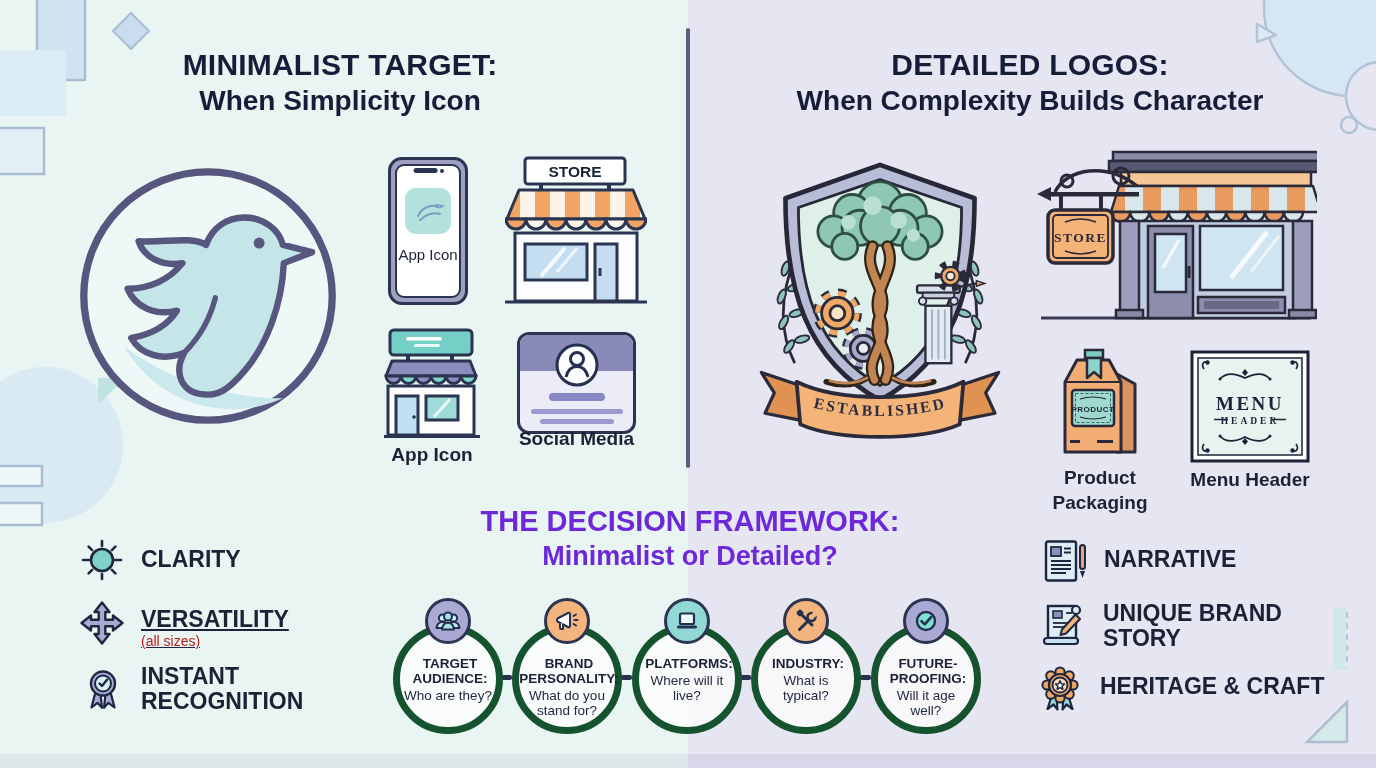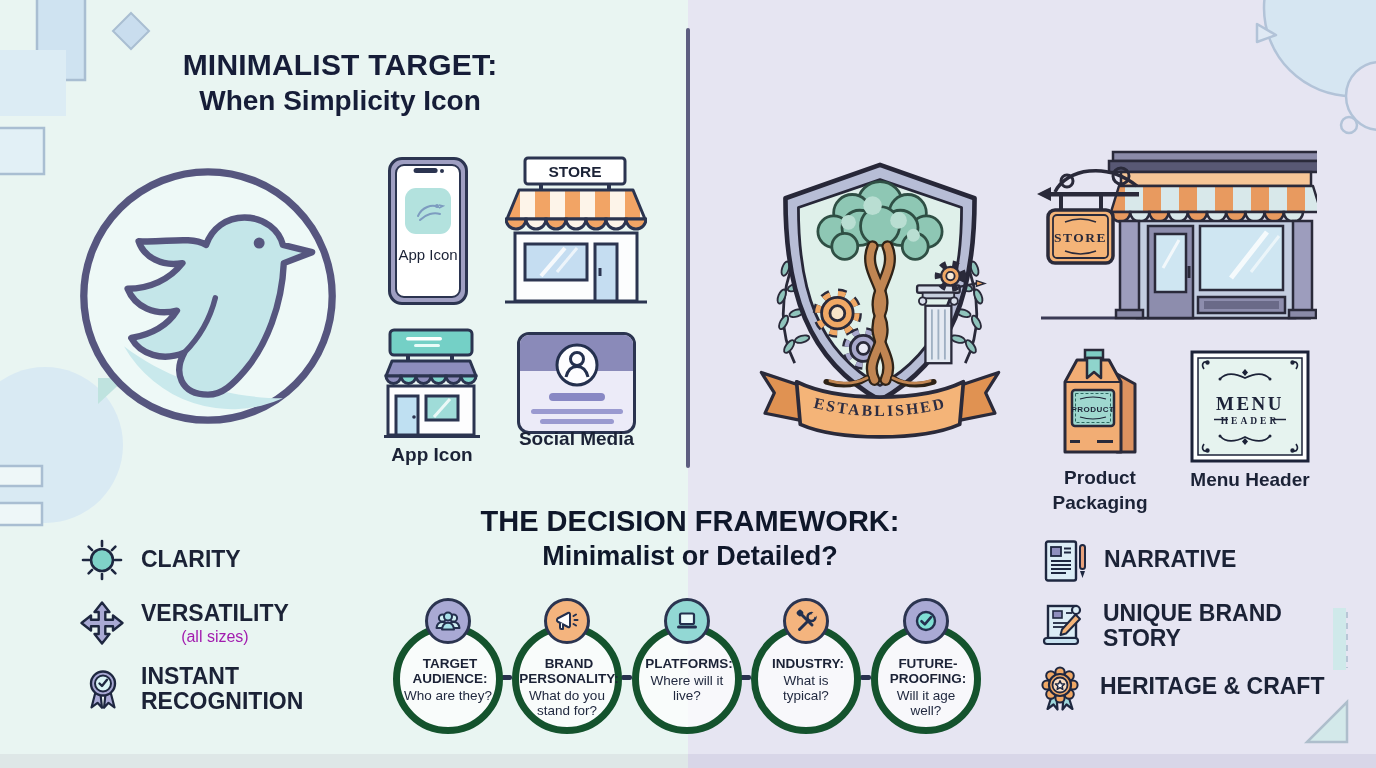--- a/index.html
+++ b/index.html
@@ -7,27 +7,27 @@
           font-family:"Liberation Sans","DejaVu Sans",sans-serif;color:#1c2340;background:#e9f5f2;}
   .abs{position:absolute;}
   .bg-left{left:0;top:0;width:688px;height:768px;background:#e9f5f2;}
   .bg-right{left:688px;top:0;width:688px;height:768px;background:#e6e5f2;}
   .bottom-band-l{left:0;top:754px;width:688px;height:14px;background:#dce4e5;opacity:.85;}
   .bottom-band-r{left:688px;top:754px;width:688px;height:14px;background:#d5d4e6;opacity:.85;}
   .divider{left:686px;top:28px;width:4px;height:440px;background:#5d5d80;border-radius:2px;}
   .panel-title{ text-align:center;font-weight:800;line-height:1.16;color:#161d38;}
   .panel-title .t1{font-size:30px;letter-spacing:.2px;}
   .panel-title .t2{font-size:28px;margin-top:2px;}
-  .fw-title{ text-align:center;color:#0f172a;}
+  .fw-title{ text-align:center;color:#6d28d9;}
   .fw-title .t1{font-size:29px;font-weight:800;}
   .fw-title .t2{font-size:27px;font-weight:700;margin-top:3px;}
   .caption{font-size:19px;font-weight:600;text-align:center;color:#1b2236;line-height:1.3;}
   .benefit{display:flex;}
   .blabel{font-size:23px;font-weight:700;line-height:1.1;color:#1b2236;}
-  .bsub{font-size:16px;font-weight:500;line-height:1.1;color:#a21caf;margin-top:2px;text-align:center;}
+  .bsub{font-size:14px;font-weight:500;line-height:1.1;color:#b91c1c;margin-top:2px;}
   .fw-step{position:absolute;width:110px;height:136px;top:598px;z-index:2;}
   .fw-badge{position:absolute;left:32px;top:0;width:46px;height:46px;border-radius:50%;
             border:3px solid #2b3450;box-sizing:border-box;display:flex;align-items:center;justify-content:center;z-index:3;}
   .badge-purple{background:#a9a9d4;}
   .badge-orange{background:#f4b47e;}
   .badge-teal{background:#92d8d4;}
   .fw-ring{position:absolute;left:0;top:26px;width:110px;height:110px;border-radius:50%;
            border:7px solid #14532d;box-sizing:border-box;background:rgba(253,254,254,.75);
            text-align:center;}
   .fw-ring .fwt{margin:25px auto 0;width:100px;font-size:13.5px;font-weight:800;line-height:1.12;color:#1b2236;}
@@ -190,39 +190,43 @@
     </svg>
     <div style="margin-left:17px;margin-top:9px;">
       <div class="blabel">CLARITY</div>
     </div>
   </div>
 
   <div class="abs benefit" style="left:79px;top:600px;">
     <svg width="46" height="46" viewBox="0 0 46 46">
       <path d="M23 2.5 L30.5 12 L26.3 12 L26.3 19.7 L34 19.7 L34 15.5 L43.5 23 L34 30.5 L34 26.3 L26.3 26.3 L26.3 34 L30.5 34 L23 43.5 L15.5 34 L19.7 34 L19.7 26.3 L12 26.3 L12 30.5 L2.5 23 L12 15.5 L12 19.7 L19.7 19.7 L19.7 12 L15.5 12 Z" fill="#a9a9d4" stroke="#1e2740" stroke-width="2.4" stroke-linejoin="round"></path>
     </svg>
-    <div style="margin-left:16px;margin-top:1px;">
+    <div style="margin-left:16px;margin-top:7px;text-decoration:underline;">
       <div class="blabel">VERSATILITY</div>
       <div class="bsub">(all sizes)</div>
     </div>
   </div>
 
   <div class="abs benefit" style="left:81px;top:662px;">
     <svg width="44" height="44" viewBox="0 0 44 44" style="margin-top:4px;">
       <path d="M14.5 26 L10.5 41.5 L16.5 36.8 L21 41.8 L19.5 28 Z" fill="#a9a9d4" stroke="#1e2740" stroke-width="2.2" stroke-linejoin="round"></path>
       <path d="M29.5 26 L33.5 41.5 L27.5 36.8 L23 41.8 L24.5 28 Z" fill="#a9a9d4" stroke="#1e2740" stroke-width="2.2" stroke-linejoin="round"></path>
       <circle cx="22" cy="17.5" r="12" fill="#a9a9d4" stroke="#1e2740" stroke-width="2.4"></circle>
       <circle cx="22" cy="17.5" r="8" fill="#d8f2f4" stroke="#1e2740" stroke-width="2"></circle>
       <path d="M18.5 17.5 L21 20 L26 13.8" fill="none" stroke="#1e2740" stroke-width="2.4" stroke-linecap="round" stroke-linejoin="round"></path>
     </svg>
     <div style="margin-left:16px;margin-top:2px;width:170px;">
       <div class="blabel">INSTANT RECOGNITION</div>
     </div>
   </div>
 
+  <div class="abs panel-title" style="left:740px;top:48px;width:580px;">
+    <div class="t1">DETAILED LOGOS:</div>
+    <div class="t2">When Complexity Builds Character</div>
+  </div>
 
   <svg class="abs" style="left:735px;top:150px;" width="290" height="292" viewBox="0 0 300 315">
     <g id="laurelL">
       <path d="M58 230 C 42 198 40 160 60 112" fill="none" stroke="#2a2a3a" stroke-width="3"></path>
       <ellipse cx="52" cy="212" rx="8" ry="3.6" fill="#8fc4bc" stroke="#2a2a3a" stroke-width="2" transform="rotate(-55 52 212)"></ellipse>
       <ellipse cx="66" cy="204" rx="8" ry="3.6" fill="#8fc4bc" stroke="#2a2a3a" stroke-width="2" transform="rotate(-15 66 204)"></ellipse>
       <ellipse cx="46" cy="186" rx="8" ry="3.6" fill="#8fc4bc" stroke="#2a2a3a" stroke-width="2" transform="rotate(-62 46 186)"></ellipse>
       <ellipse cx="60" cy="176" rx="8" ry="3.6" fill="#8fc4bc" stroke="#2a2a3a" stroke-width="2" transform="rotate(-18 60 176)"></ellipse>
       <ellipse cx="44" cy="158" rx="8" ry="3.6" fill="#8fc4bc" stroke="#2a2a3a" stroke-width="2" transform="rotate(-68 44 158)"></ellipse>
       <ellipse cx="58" cy="148" rx="8" ry="3.6" fill="#8fc4bc" stroke="#2a2a3a" stroke-width="2" transform="rotate(-22 58 148)"></ellipse>

